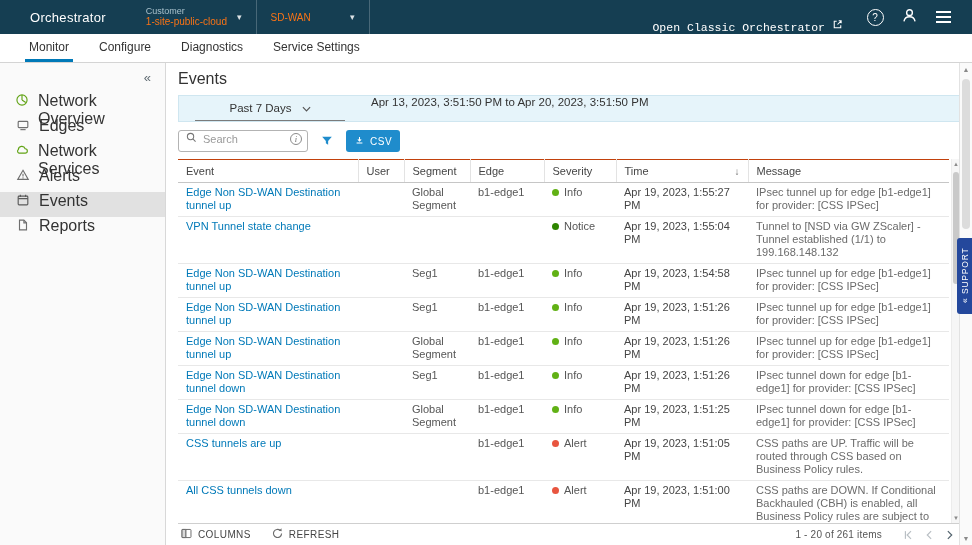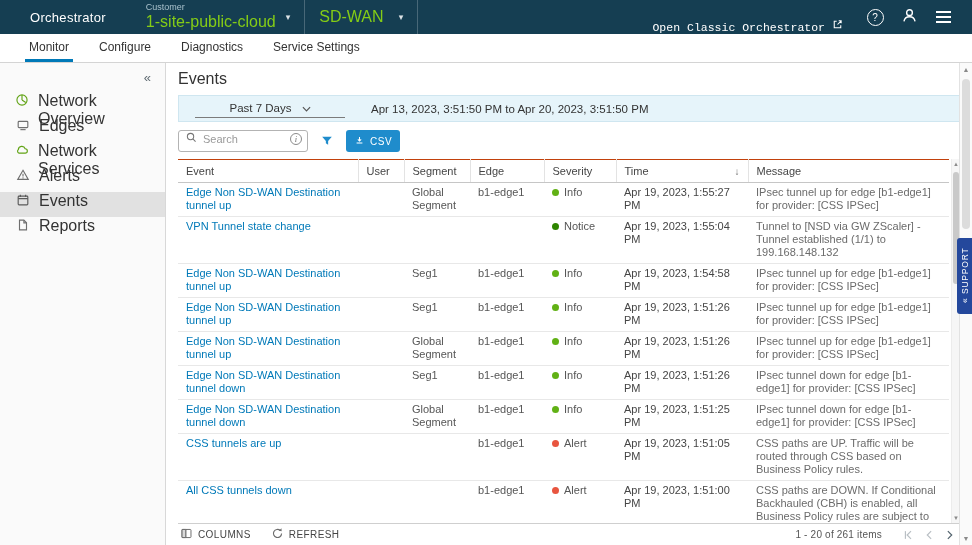--- a/index.html
+++ b/index.html
@@ -6,21 +6,21 @@
   html, body { width: 972px; height: 545px; overflow: hidden; }
   body { font-family: "Liberation Sans", sans-serif; font-size: 12px; color: #333; background: #fff; }
   .app { position: relative; width: 972px; height: 545px; overflow: hidden; background: #fff; }
 
   
   .topbar { height: 34px; background: #153e52; display: flex; align-items: stretch; color: #fff; }
   .brand { display: flex; align-items: center; padding: 0 26px 0 30px; font-size: 13px; letter-spacing: .3px; cursor: pointer; }
   .hdr-sel { display: flex; align-items: center; gap: 10px; padding: 0 14px; cursor: pointer; }
   .hdr-sel .stack { display: flex; flex-direction: column; justify-content: center; line-height: 1.1; }
   .hdr-label { font-size: 9px; color: #a9c1cc; }
-  .hdr-value { font-size: 16px; color: #84cc16; }
+  .hdr-value { font-size: 10px; color: #f97316; }
   .caret { font-size: 9px; color: rgba(255,255,255,.85); }
   .hdr-divider { width: 1px; background: rgba(255,255,255,.22); }
   .hdr-sel.svc { width: 112px; justify-content: space-between; }
   .topbar .spacer { flex: 1; }
   .open-classic { display: flex; align-items: flex-end; gap: 6px; font-size: 11.5px; padding: 0 14px; cursor: pointer; white-space: nowrap; font-family: Liberation Mono, monospace; }
   .hdr-icon { display: flex; align-items: center; justify-content: center; width: 34px; cursor: pointer; }
   .help-circle { width: 17px; height: 17px; border: 1.3px solid #fff; border-radius: 50%; display: flex; align-items: center; justify-content: center; font-size: 10px; }
   .burger { display: flex; flex-direction: column; gap: 3px; }
   .burger i { display: block; width: 15px; height: 2px; background: #fff; }
   .topbar .pad-r { width: 12px; }
@@ -37,21 +37,21 @@
   .collapse { color: #5e6a71; font-size: 13px; cursor: pointer; line-height: 1; }
   .nav-item { display: flex; align-items: flex-start; gap: 9px; height: 25px; padding: 0 10px 0 15px; font-size: 16px; color: #333; cursor: pointer; }
   .nav-item.active { background: #e1e1e1; }
   .nav-ic { width: 15px; height: 15px; display: flex; align-items: center; justify-content: center; }
   .nav-ic svg { display: block; }
 
   .content { flex: 1; display: flex; flex-direction: column; padding: 0 12px; min-width: 0; }
   .page-title { font-size: 16px; font-weight: 400; color: #333; margin: 7px 0 7px; }
 
   
-  .timebar { height: 27px; background: #e6f4fa; border: 1px solid #cfe6f0; display: flex; align-items: center; gap: 26px; padding: 0 16px; margin-bottom: 8px; flex: 0 0 auto; }
+  .timebar { height: 27px; background: #e6f4fa; border: 1px solid #cfe6f0; display: flex; gap: 26px; padding: 0 16px; margin-bottom: 8px; flex: 0 0 auto; }
   .range-select { display: flex; align-items: center; justify-content: center; gap: 10px; width: 150px; border-bottom: 1px solid #7b7b7b; padding: 2px 2px 3px; font-size: 11.5px; color: #333; cursor: pointer; }
   .range-text { font-size: 11.5px; color: #333; }
 
   
   .toolbar { display: flex; align-items: center; gap: 10px; margin-bottom: 7px; flex: 0 0 auto; }
   .searchbox { display: flex; align-items: center; width: 130px; height: 22px; border: 1px solid #b3b3b3; border-radius: 3px; padding: 0 5px 5px 6px; gap: 5px; background: #fff; }
   .searchbox input { border: none; outline: none; flex: 1; min-width: 0; font-size: 11px; font-family: "Liberation Sans", sans-serif; color: #333; background: transparent; }
   .searchbox input::placeholder { color: #9a9a9a; }
   .info-circle { width: 12px; height: 12px; border: 1px solid #8b8b8b; border-radius: 50%; color: #6e6e6e; font-size: 8.5px; font-family: "Liberation Serif", serif; font-style: italic; display: flex; align-items: center; justify-content: center; flex: 0 0 auto; }
   .funnel-btn { display: flex; align-items: center; cursor: pointer; padding: 2px; }

